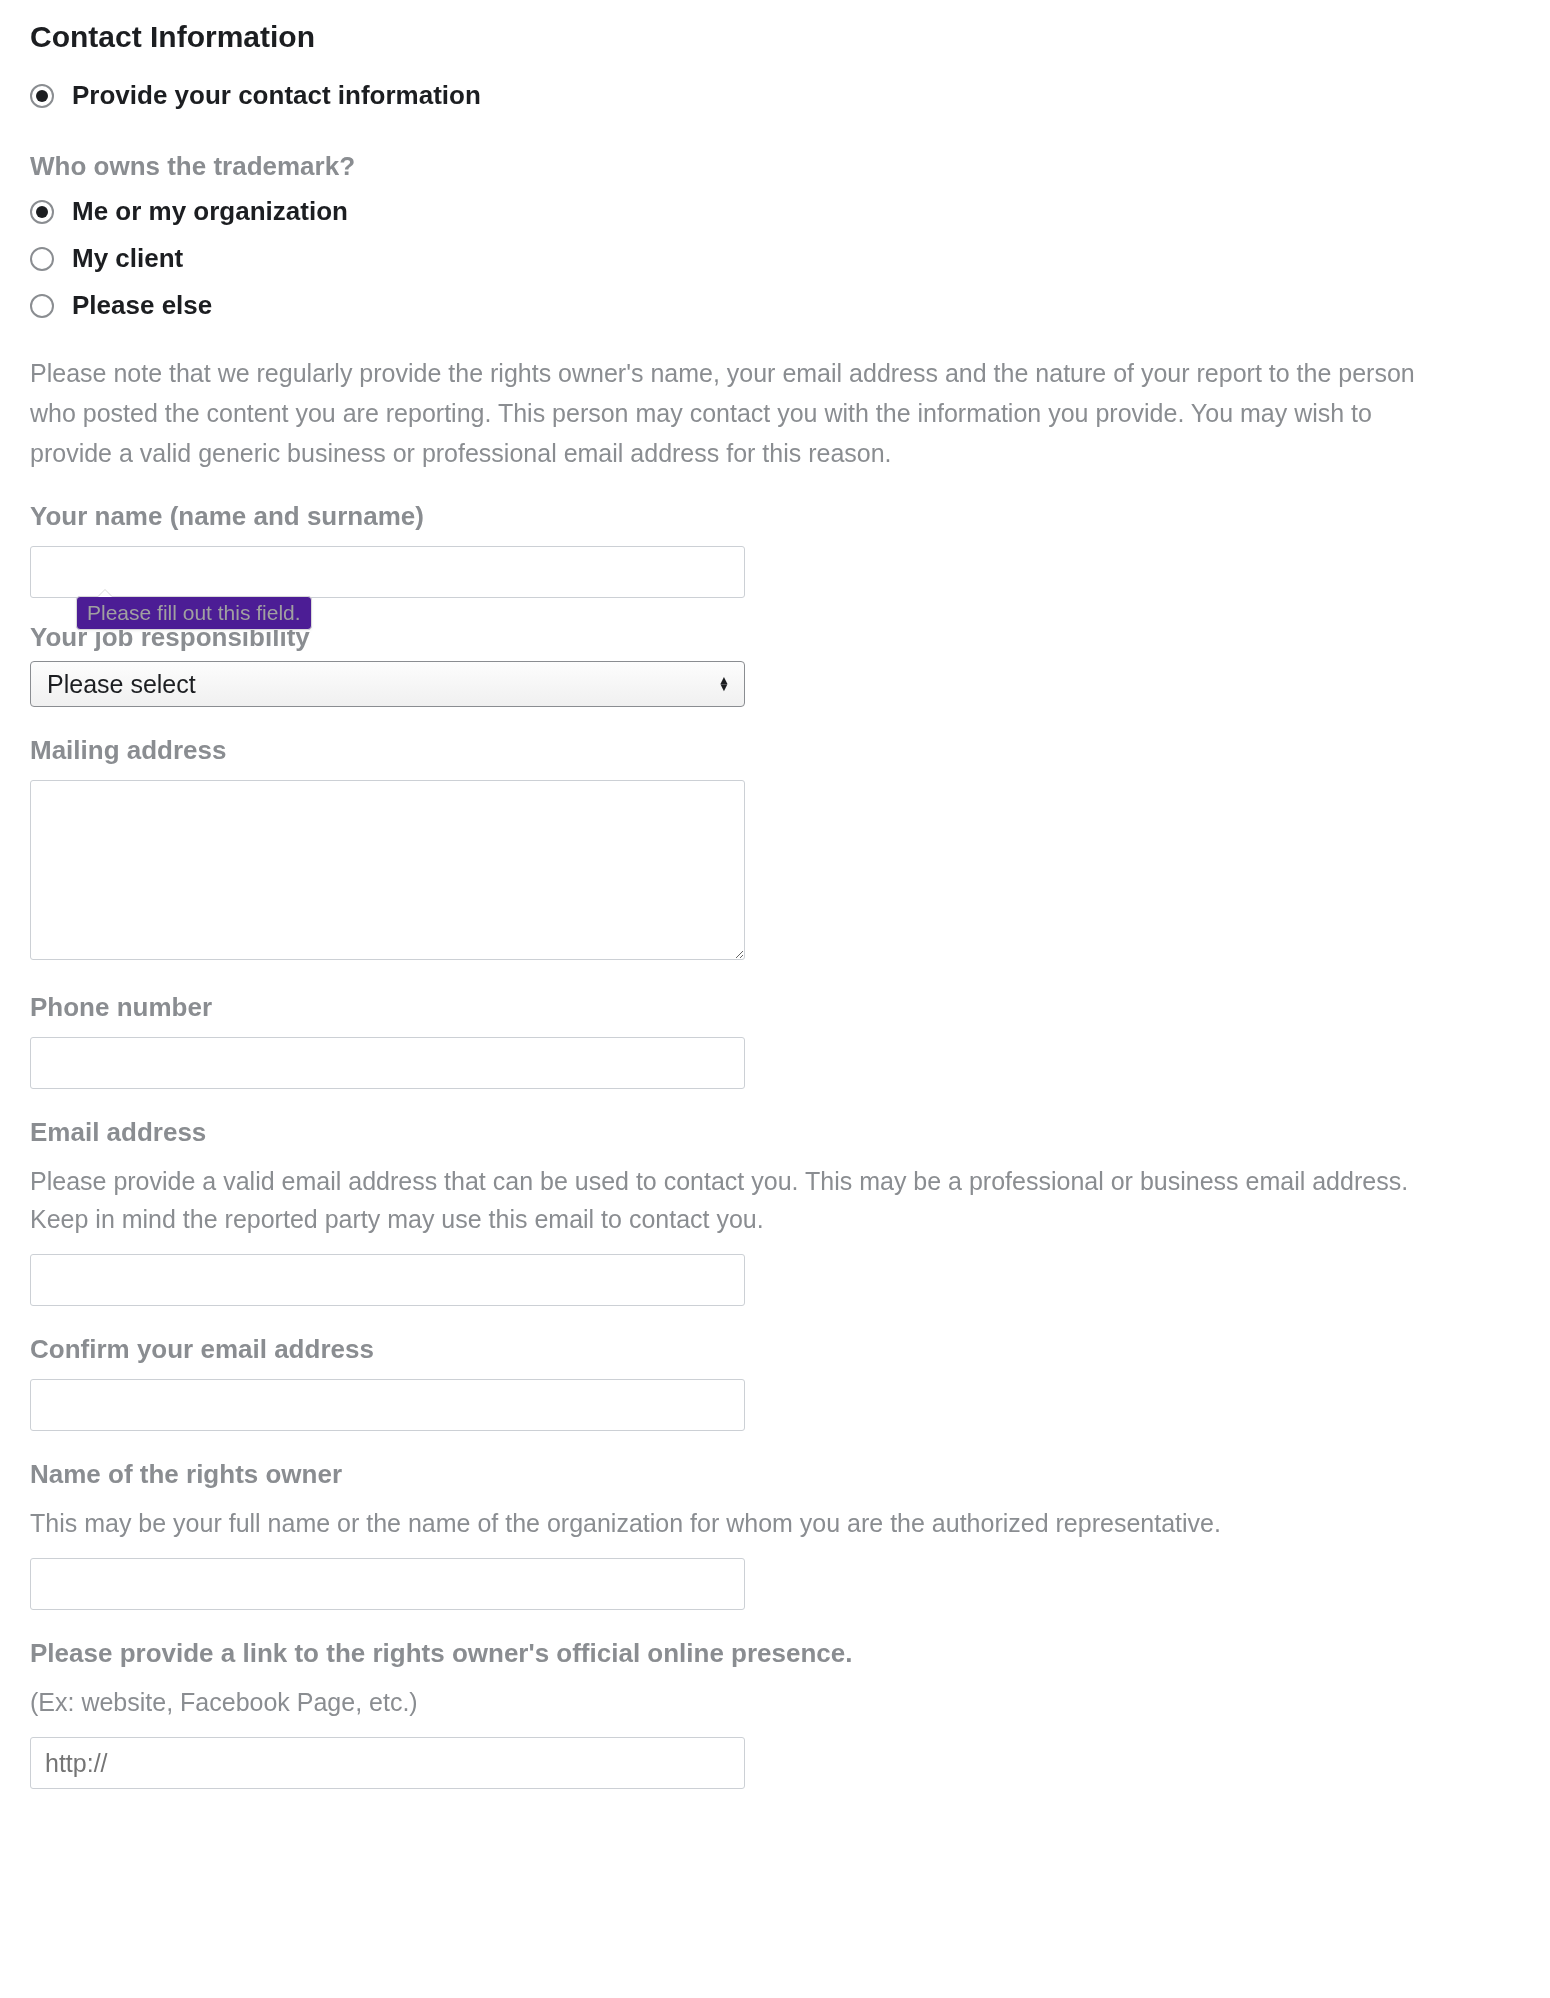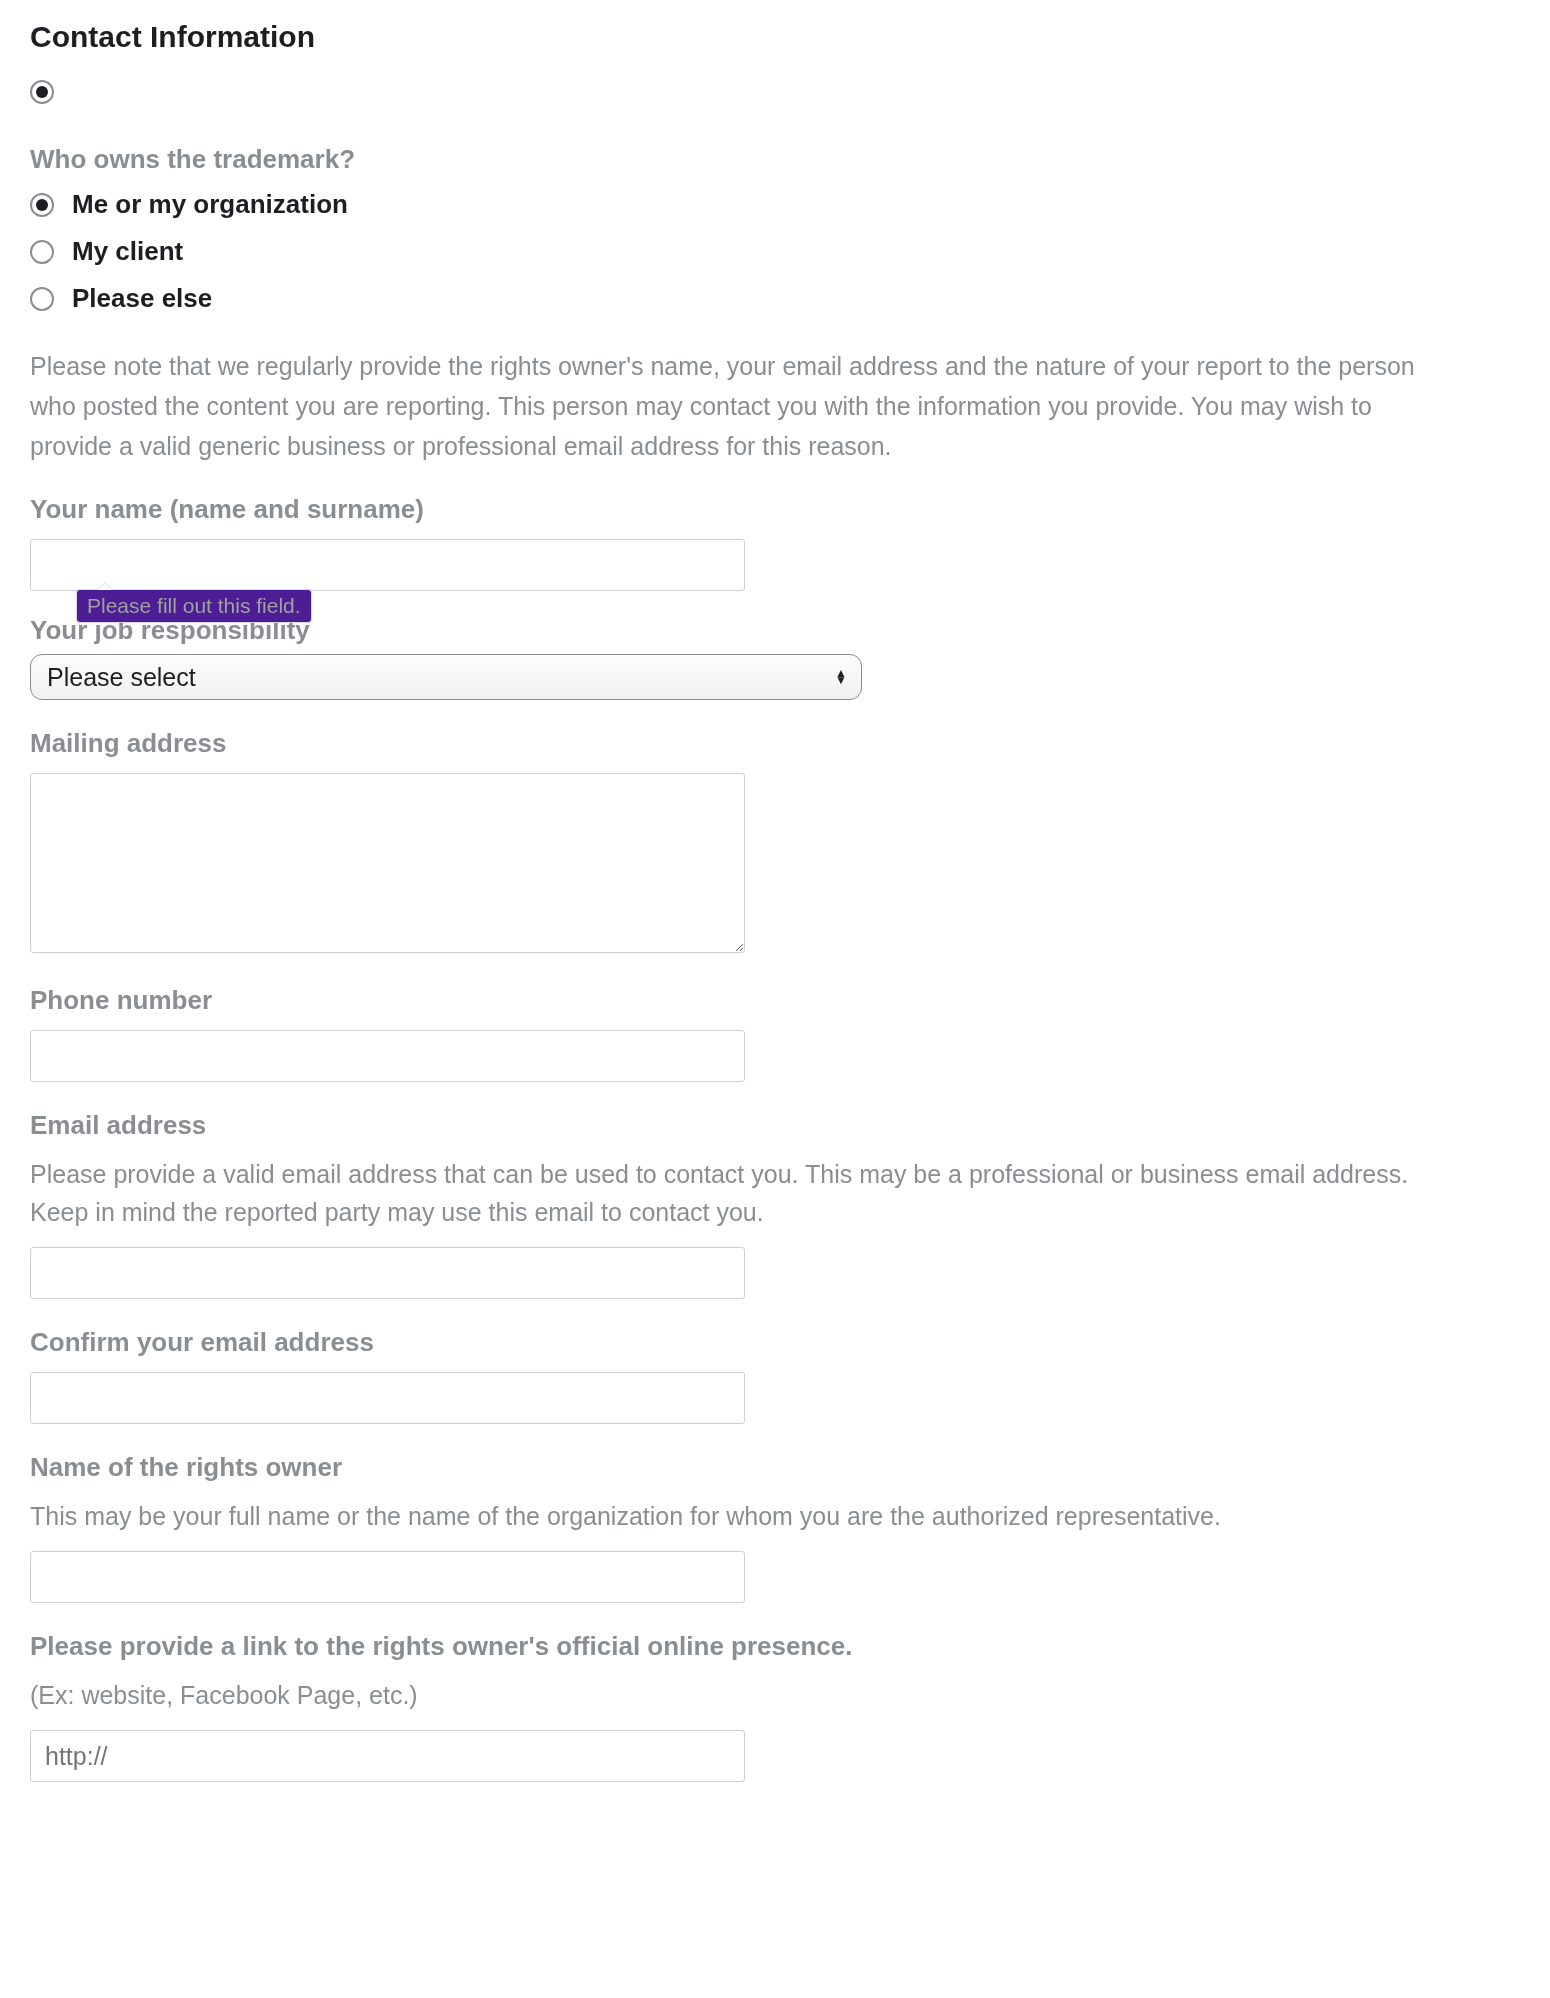--- a/index.html
+++ b/index.html
@@ -97,24 +97,24 @@
   input[type="text"] {
     height: 52px;
     padding: 0 14px;
   }
   textarea {
     height: 180px;
     padding: 10px 14px;
     resize: both;
   }
   .select {
-    width: 832px;
+    width: 715px;
     height: 46px;
     border: 1px solid #8a8d91;
-    border-radius: 12px;
+    border-radius: 4px;
     background: linear-gradient(#fdfdfd, #f0f0f0);
     box-sizing: border-box;
     display: flex;
     align-items: center;
     justify-content: space-between;
     padding: 0 14px 0 16px;
     font-size: 25px;
     color: #1c1e21;
     cursor: default;
   }
@@ -159,20 +159,21 @@
 </style>
 </head>
 <body>
 
 
 
 <h2 class="section-title">Contact Information</h2>
 
 <div class="radio-row">
   <span class="radio checked"></span>
+  <span class="opt-label">Provide your contact information</span>
 </div>
 
 <div class="field-label first">Who owns the trademark?</div>
 
 <div class="radio-row">
   <span class="radio checked"></span>
   <span class="opt-label">Me or my organization</span>
 </div>
 <div class="radio-row">
   <span class="radio"></span>

